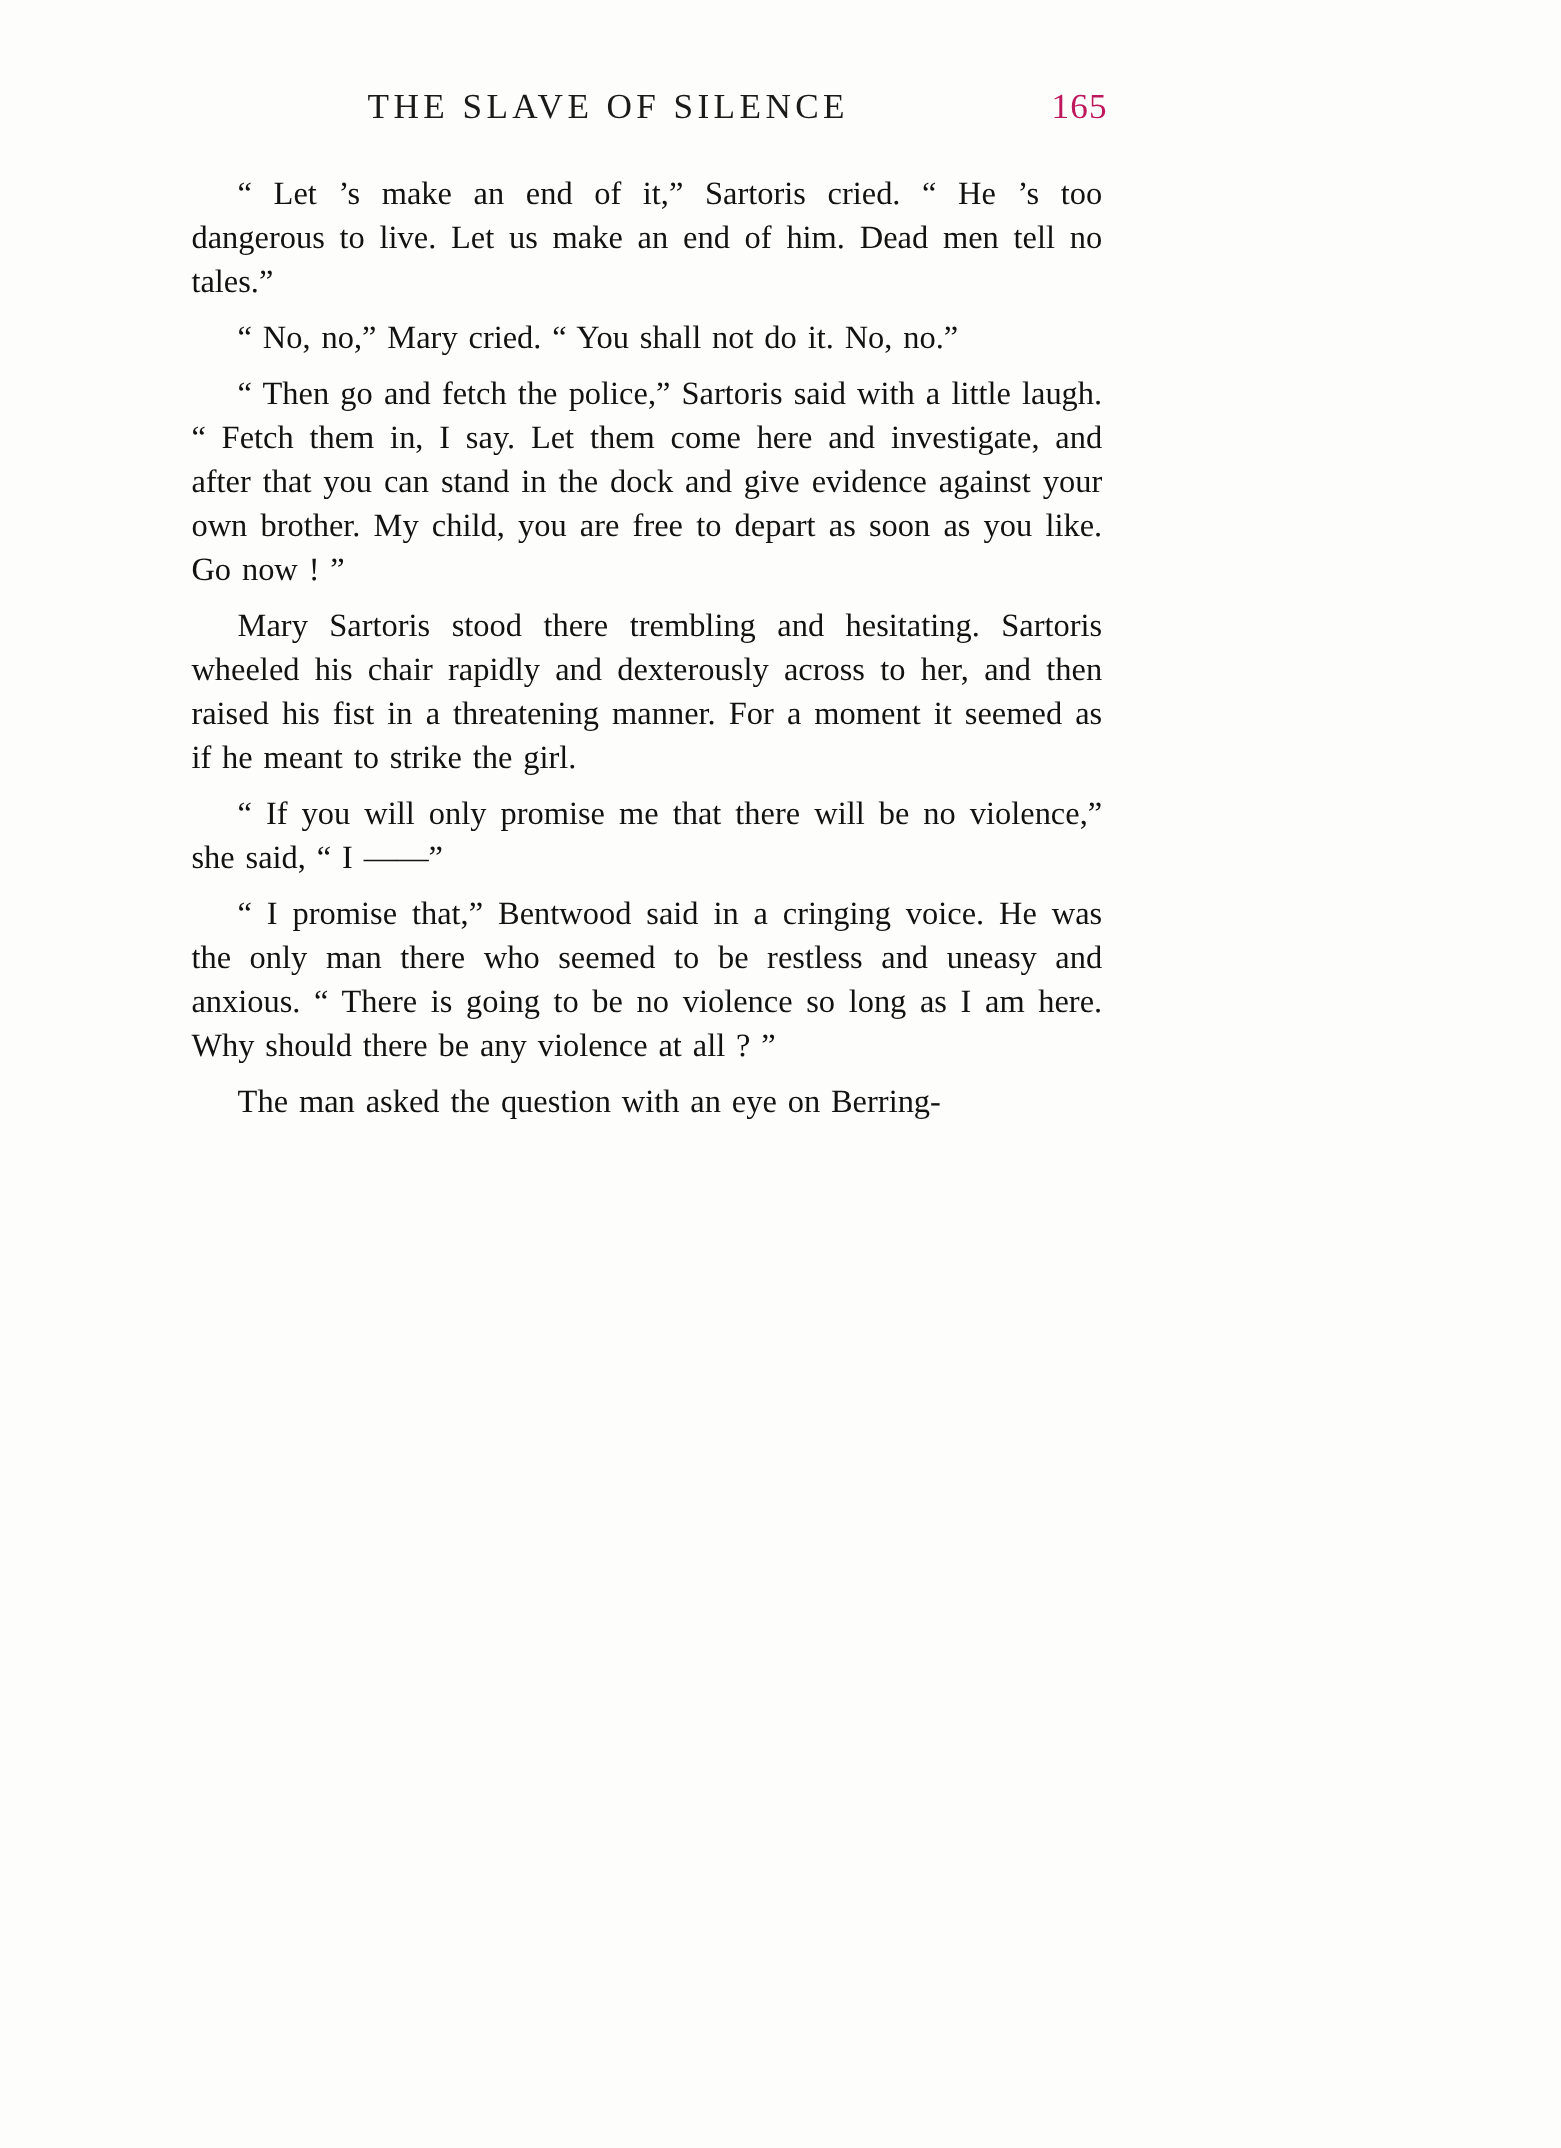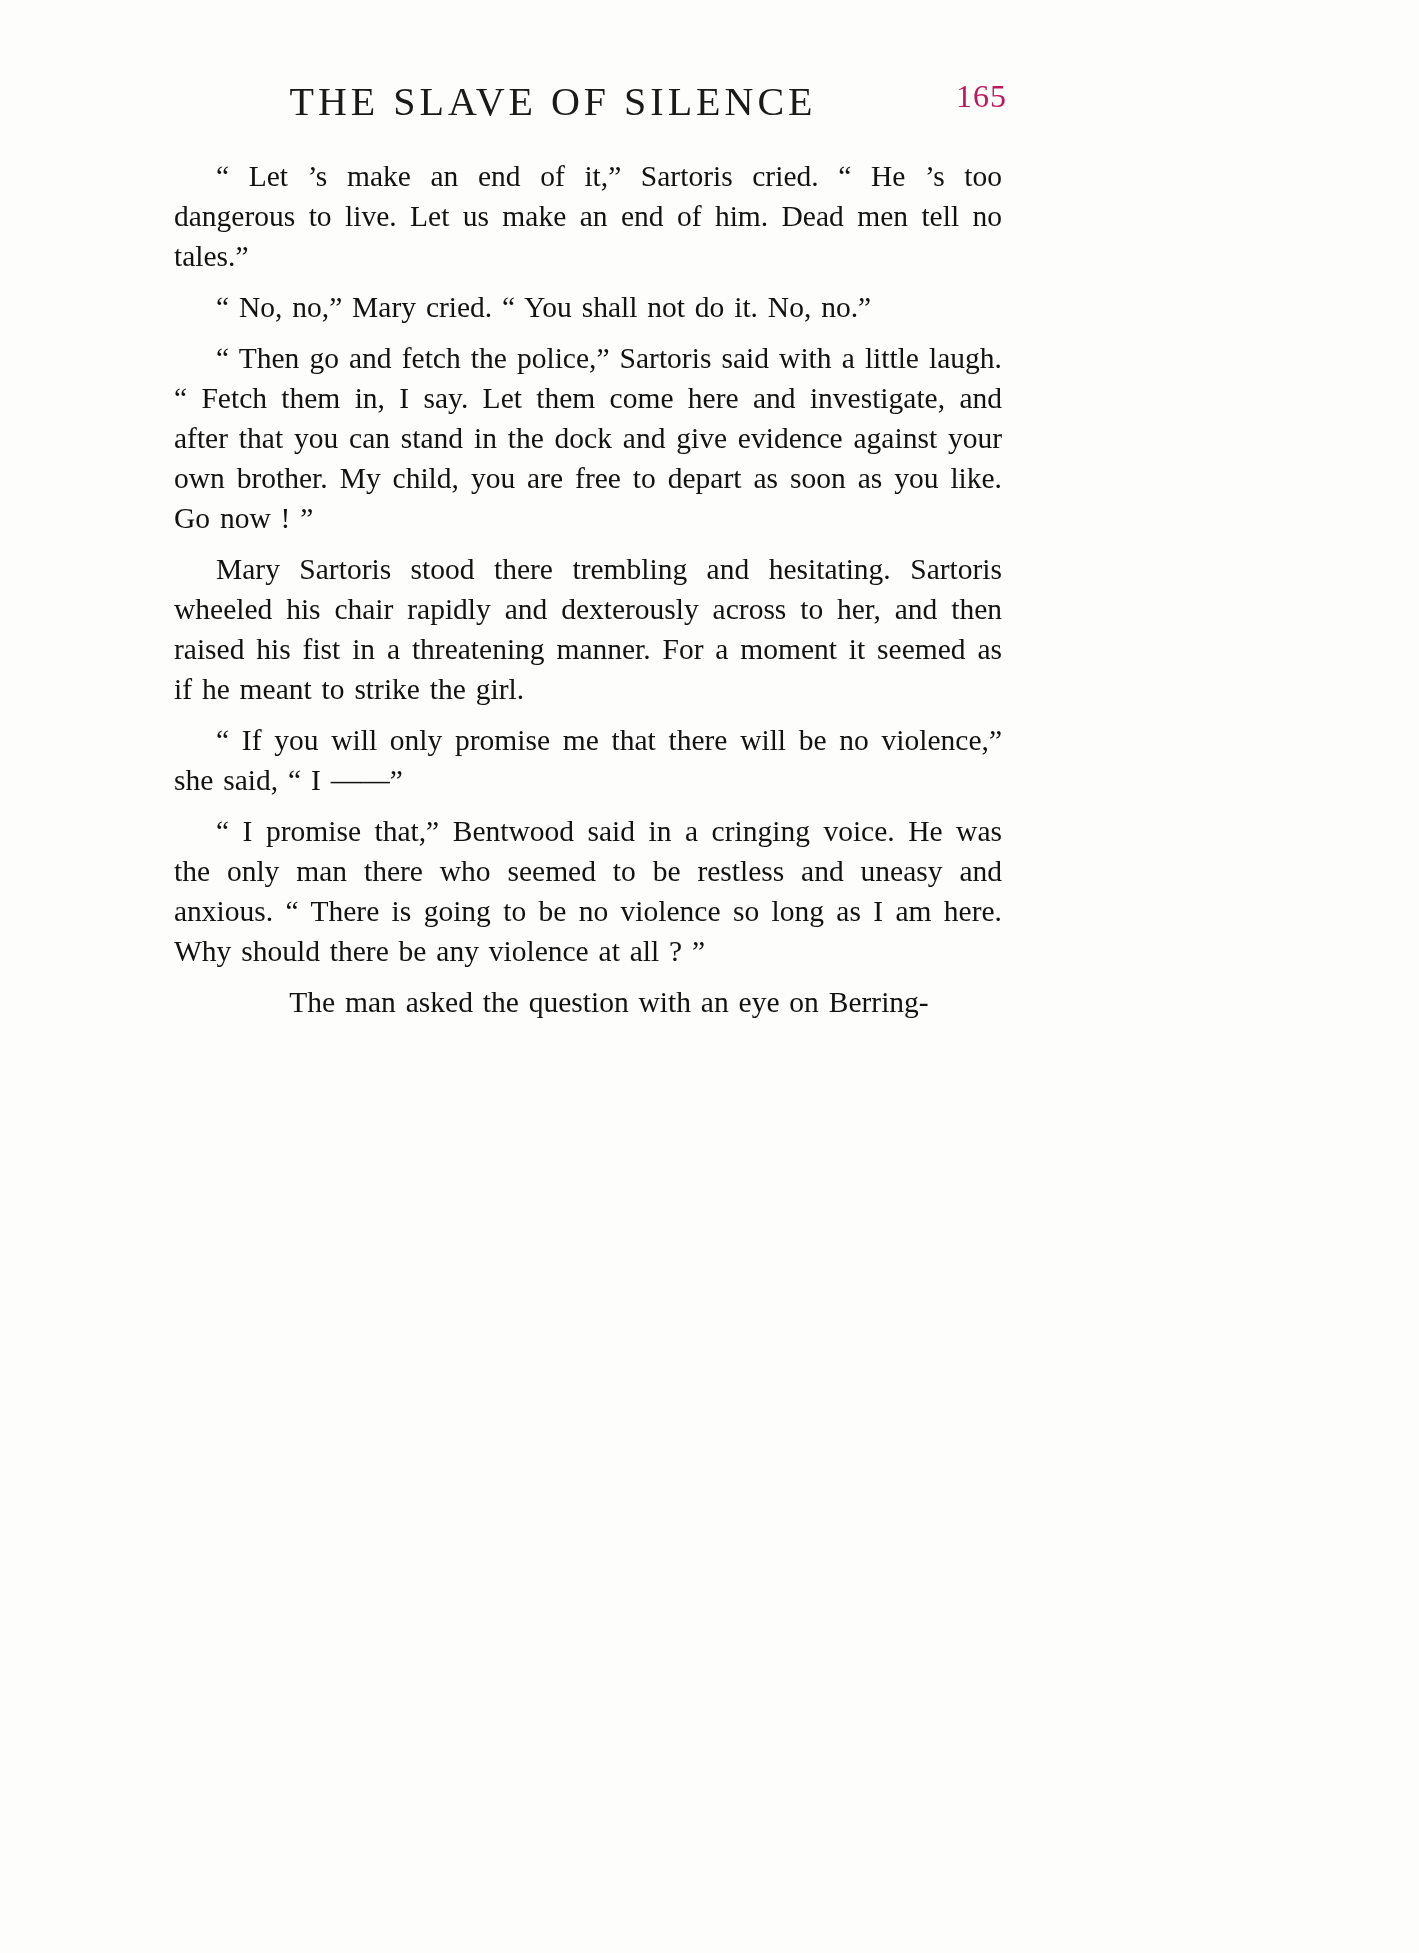--- a/index.html
+++ b/index.html
@@ -26,21 +26,21 @@
   .page-header {
     position: relative;
     height: 50px;
     margin-bottom: 28px;
   }
   .page-header .running-title {
     position: absolute;
     left: 0;
     right: 70px;
     text-align: center;
-    font-size: 40px;
+    font-size: 32px;
     letter-spacing: 4px;
     white-space: nowrap;
     color: #1a1a1a;
   }
   .page-header .page-number {
     position: absolute;
     right: 6px;
     top: 0;
     font-size: 32px;
     letter-spacing: 1px;
@@ -49,21 +49,21 @@
   .body-text p {
     margin: 11px;
     font-size: 29.5px;
     line-height: 40px;
     text-align: justify;
     text-indent: 42px;
     word-spacing: 2.5px;
     color: #121212;
   }
   .body-text p:last-child {
-    text-align: center;
+    text-align: left;
   }
 </style>
 </head>
 <body>
 
 <div class="scan-page">
   <div class="text-block">
 
     <div class="page-header">
       <div class="running-title">THE SLAVE OF SILENCE</div>

